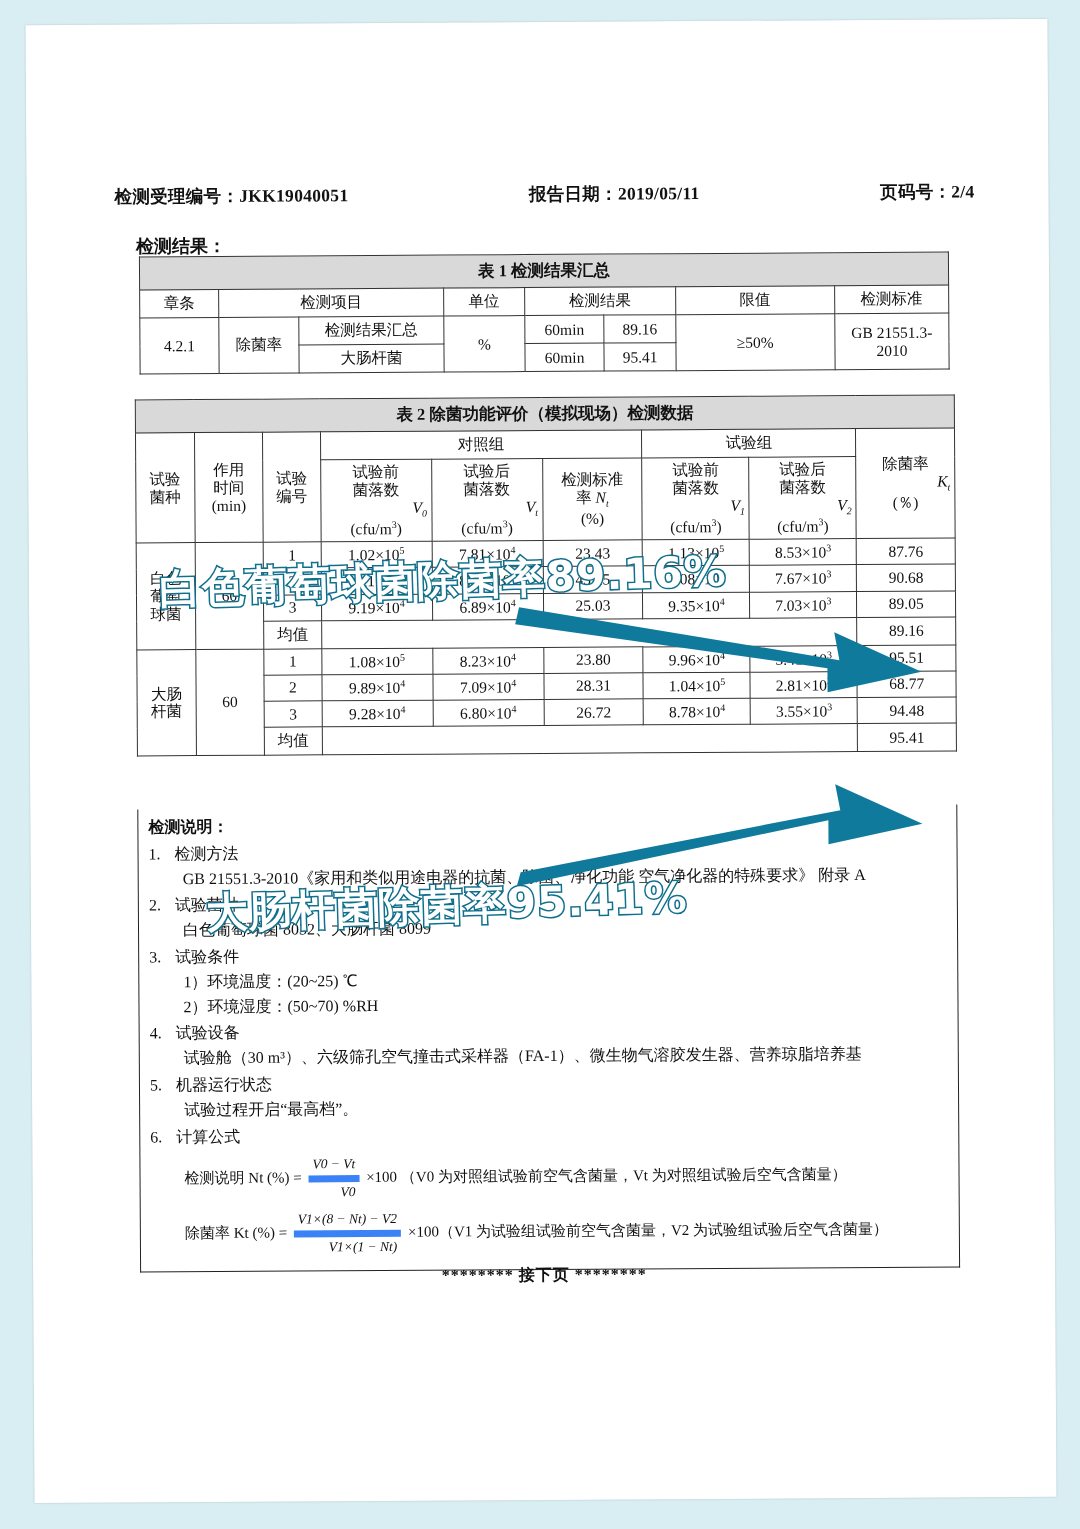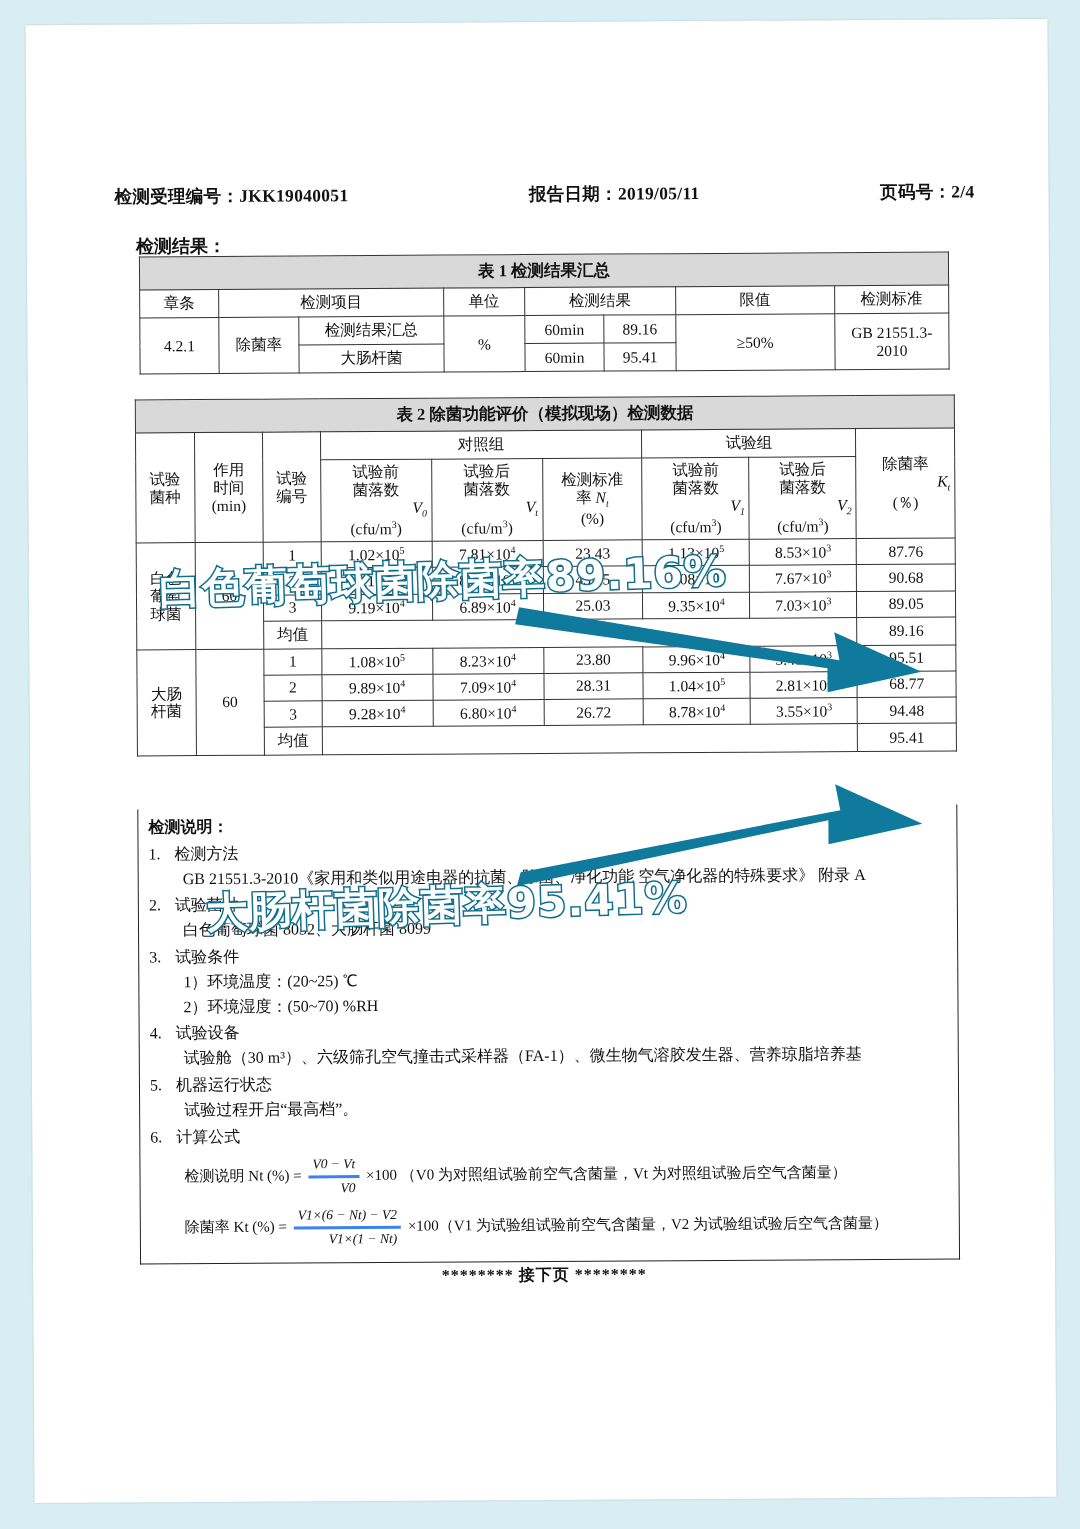--- a/index.html
+++ b/index.html
@@ -69,21 +69,21 @@
     padding:6px 10px 12px 10px;
     font-size:16px;color:#111;line-height:1.55;
   }
   .notes .nt{font-weight:bold;margin-bottom:2px;}
   .li{display:flex;margin-top:2px;}
   .li .num{width:26px;flex:none;}
   .li .bd{flex:1;}
   .sub{margin-left:34px;}
   .formula{margin-left:34px;margin-top:6px;font-size:15px;}
   .frac{display:inline-block;vertical-align:middle;text-align:center;margin:0 3px;}
-  .frac .top{border-bottom:3px solid #3b82f6;padding:0 4px;display:block;font-size:13.5px;}
+  .frac .top{border-bottom:7px solid #3b82f6;padding:0 4px;display:block;font-size:13.5px;}
   .frac .bot{padding:0 4px;display:block;font-size:13.5px;}
   .cont{
     position:absolute;left:0;right:0;top:1243px;
     text-align:center;font-size:16px;font-weight:bold;letter-spacing:1px;color:#111;
   }
   
   .anno{
     position:absolute;
     font-family:"DejaVu Sans", sans-serif;
     font-weight:bold;
@@ -346,21 +346,21 @@
       <span class="frac">
         <span class="top ital">V0 − Vt</span>
         <span class="bot ital">V0</span>
       </span>
       <span>×100 （V0 为对照组试验前空气含菌量，Vt 为对照组试验后空气含菌量）</span>
     </div>
 
     <div class="formula">
       <span>除菌率 Kt (%) =</span>
       <span class="frac">
-        <span class="top ital">V1×(6 − Nt) − V2</span>
+        <span class="top ital">V1×(8 − Nt) − V2</span>
         <span class="bot ital">V1×(1 − Nt)</span>
       </span>
       <span>×100（V1 为试验组试验前空气含菌量，V2 为试验组试验后空气含菌量）</span>
     </div>
   </div>
 
   <div class="cont">********  接下页  ********</div>
 
   <svg class="arrow" width="420" height="120" style="left:480px;top:560px;" viewBox="0 0 420 120">
     <path d="M10,25 L330,80 L325,52 L412,92 L318,112 L318,88 L6,42 Z" fill="#0f7a9c"></path>

